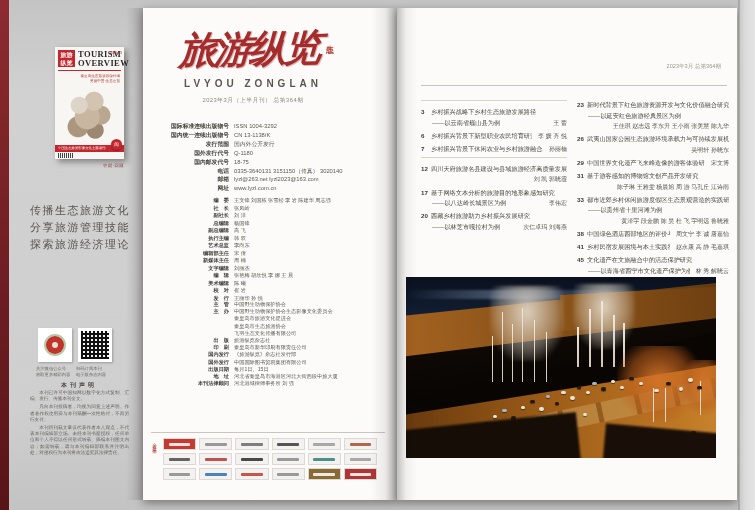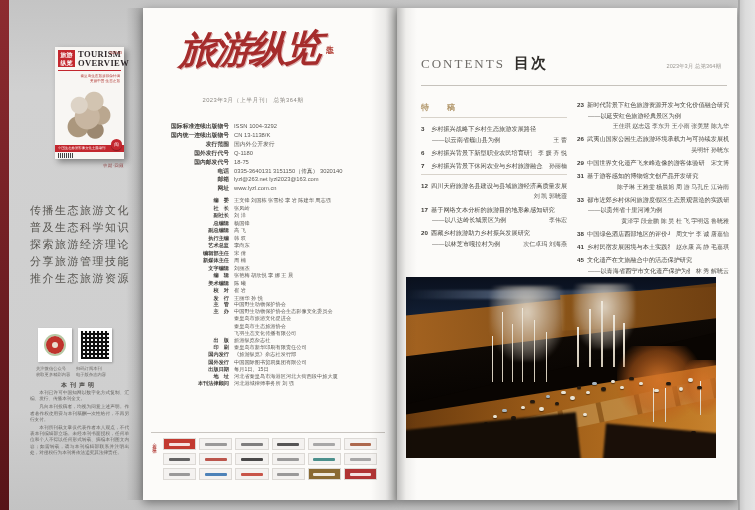--- a/index.html
+++ b/index.html
@@ -148,24 +148,22 @@
     </div>
     <div class="cover-flower"></div>
     <div class="cover-banner">中国生态旅游影像文化主题期刊</div>
     <div class="cover-badge">阅</div>
     <div class="cover-barcode"></div>
   </div>
   <div class="cover-caption">往期·回顾</div>
 
   <div id="mission-lines">
       <div class="m-line">传播生态旅游文化</div>
-      <div class="m-line">普及生态科学知识</div>
+      <div class="m-line">分享旅游管理技能</div>
       <div class="m-line">探索旅游经济理论</div>
-      <div class="m-line">分享旅游管理技能</div>
-      <div class="m-line">推介生态旅游资源</div>
     </div>
 
   <div class="qr-box" id="qr-left">
     <div class="seal">
         <div class="seal-core"></div>
       </div>
   </div>
   <div class="qr-box" id="qr-right">
     <div class="qr-pattern"></div>
   </div>
@@ -183,20 +181,21 @@
       <p class="stmt-p">本刊已许可中国知网以数字化方式复制、汇编、发行、传播本刊全文。</p>
       <p class="stmt-p">凡向本刊投稿者，均视为同意上述声明。作者著作权使用费与本刊稿酬一次性给付，不再另行支付。</p>
       <p class="stmt-p">本刊所刊载文章仅代表作者本人观点，不代表本刊编辑部立场。未经本刊书面授权，任何单位和个人不得以任何形式转载、摘编本刊图文内容；如需转载，请与本刊编辑部联系并注明出处，对侵权行为本刊将依法追究其法律责任。</p>
     </div>
 
   <div class="fold-shadow"></div>
 
   <div class="page" id="page-mid">
     <div class="mast-title">旅游纵览</div>
     <div class="mast-edition">生态版</div>
+    <div class="mast-pinyin">LVYOU ZONGLAN</div>
     <div class="mast-issue">2023年3月（上半月刊） 总第364期</div>
 
     <div class="info-block" id="pubinfo">
         <div class="irow">
           <span class="ilbl">国际标准连续出版物号</span>
           <span class="ival">ISSN 1004-3292</span>
         </div>
         <div class="irow">
           <span class="ilbl">国内统一连续出版物号</span>
           <span class="ival">CN 13-1138/K</span>
@@ -391,29 +390,24 @@
         </div>
         <div class="logo-cell" style="background: rgb(176, 52, 52);">
           <div class="logo-bar" style="background: rgb(255, 255, 255);"></div>
         </div>
       </div>
 
     <div class="gutter-r"></div>
   </div>
 
   <div class="page" id="page-right">
-    <div class="cont-header">
-      <span class="cont-en">CONTENTS</span>
-      <span class="cont-cn">目次</span>
-    </div>
     <div class="cont-issue">2023年3月 总第364期</div>
     <div class="cont-rule"></div>
 
     <div class="toc-col" id="toc-left">
-        <div class="toc-heading">特　稿</div>
         <div class="toc-rule"></div>
         <div class="toc-item">
           <div class="toc-line">
             <span class="toc-num">3</span>
             <span class="toc-title">乡村振兴战略下乡村生态旅游发展路径</span>
           </div>
           <div class="toc-line indent">
             <span class="toc-title">——以云南省巍山县为例</span>
             <span class="toc-auth">王 蕾</span>
           </div>

